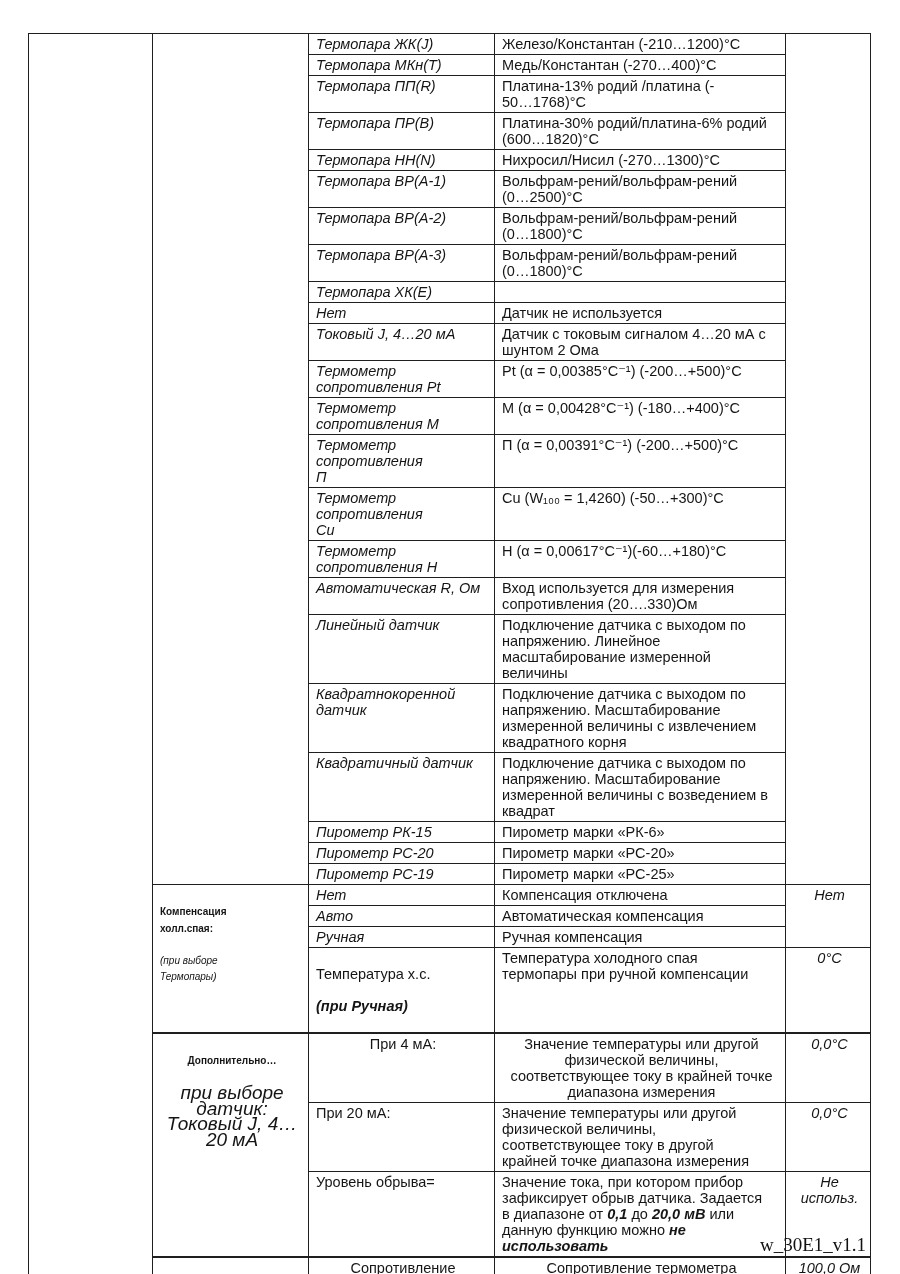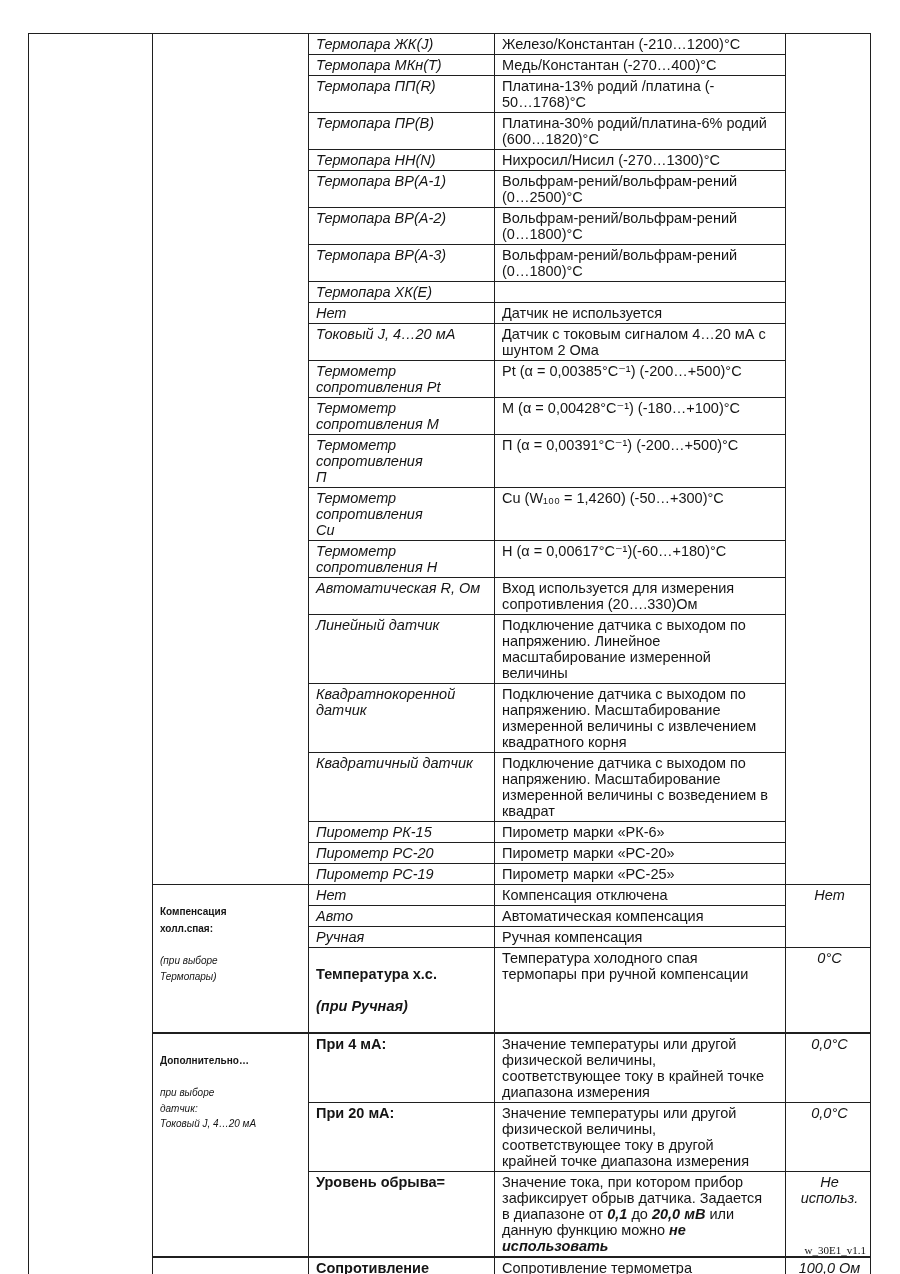--- a/index.html
+++ b/index.html
@@ -26,32 +26,32 @@
     white-space:pre-line;
     overflow:hidden;
   }
   td.colA{padding:0;}            
   td.val{font-style:italic;}     
   td.def{                        
     font-style:italic;
     text-align:center;
     padding-left:2px;padding-right:2px;
   }
-  .b{font-weight:bold;}
+  .b{font-weight:normal;}
   .i{font-style:italic;font-weight:bold;}
   .sec-label{font-weight:bold;font-size:10px;line-height:17px;white-space:pre-line;}
   .sec-note{font-weight:normal;font-style:italic;font-size:10px;line-height:16px;white-space:pre-line;}
-  .sec-note.sm{font-size:10px;line-height:15.5px;}
-  tr.sep td{border-top:2px solid #1f1f1f;}           
+  .sec-note.sm{font-size:19px;line-height:15.5px;}
+  tr.sep td{border-top:2px solid #1f1f1f;text-align:center;}           
   table.params{border-bottom:2px solid #1f1f1f;}
   .footer-version{
     position:absolute;
     right:34px;bottom:18px;
     font-family:"Liberation Serif","DejaVu Serif",serif;
-    font-size:11px;color:#111;margin-top:16px;
+    font-size:19px;color:#111;margin-top:16px;
   }
 </style>
 </head>
 <body>
 
 <div class="page">
 
   <table class="params">
     <colgroup>
       <col style="width:124px">
@@ -116,21 +116,21 @@
 шунтом 2 Ома</td>
         </tr>
       <tr>
           <td class="val">Термометр
 сопротивления Pt</td>
           <td>Pt (α = 0,00385°C⁻¹) (-200…+500)°С</td>
         </tr>
       <tr>
           <td class="val">Термометр
 сопротивления М</td>
-          <td>М (α = 0,00428°C⁻¹) (-180…+100)°С</td>
+          <td>М (α = 0,00428°C⁻¹) (-180…+400)°С</td>
         </tr>
       <tr>
           <td class="val">Термометр
 сопротивления
 П</td>
           <td>П (α = 0,00391°C⁻¹) (-200…+500)°С</td>
         </tr>
       <tr>
           <td class="val">Термометр
 сопротивления

